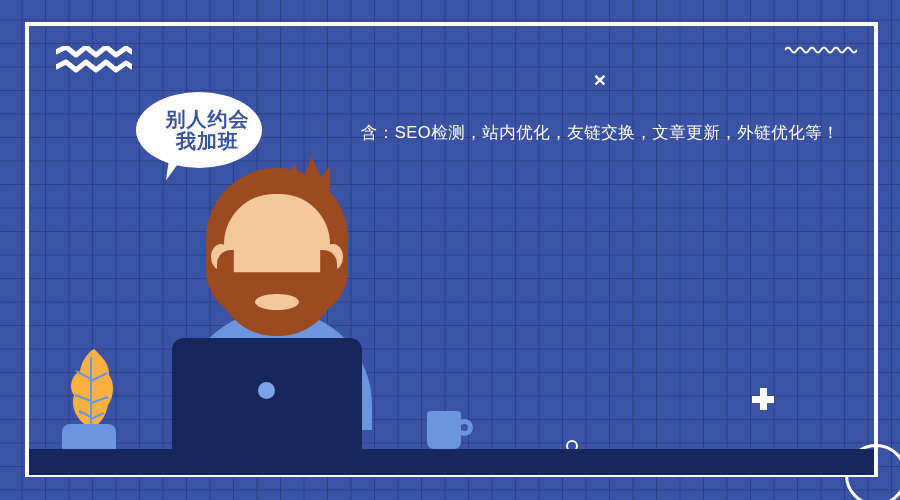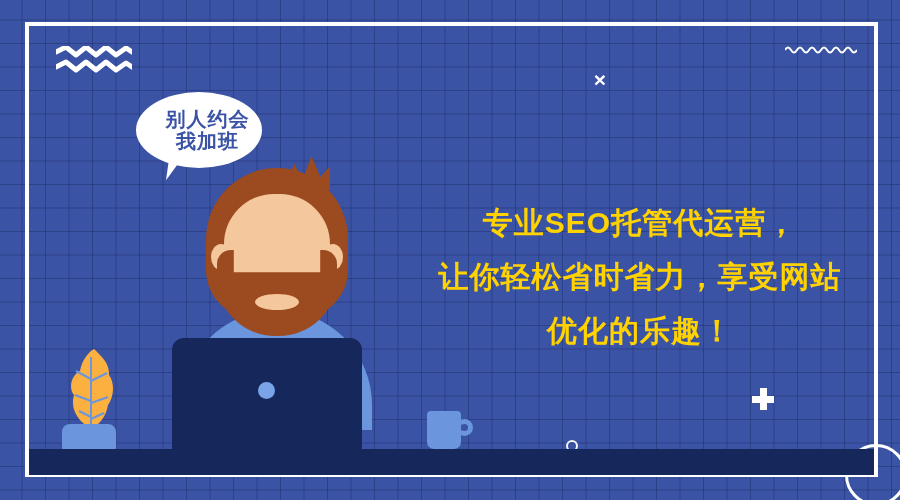--- a/index.html
+++ b/index.html
@@ -200,26 +200,22 @@
   </svg>
 
   <div id="plus-mark"></div>
   <div id="small-circle"></div>
   <div id="corner-circle"></div>
 
   <div id="title-row">
     <span id="title-x">×</span>
   </div>
 
-
-  <div id="headline">
-    <div>专业SEO托管代运营，</div>
-    <div>让你轻松省时省力，享受网站</div>
-    <div>优化的乐趣！</div>
-  </div>
+  <div id="subtitle">含：SEO检测，站内优化，友链交换，文章更新，外链优化等！</div>
+
 
   <div id="bubble-tail"></div>
   <div id="speech-bubble">
     <span class="bline">别人约会</span>
     <span class="bline">我加班</span>
   </div>
 
   <div id="character">
     <div id="shoulders"></div>
     <div id="neck"></div>

